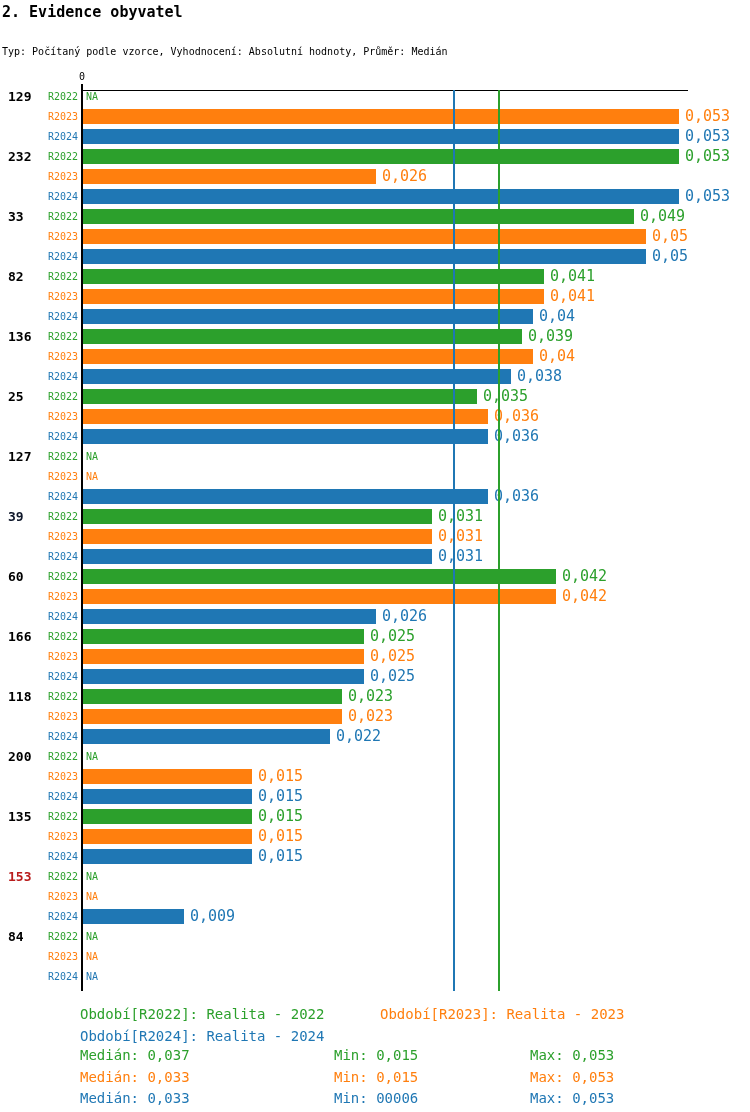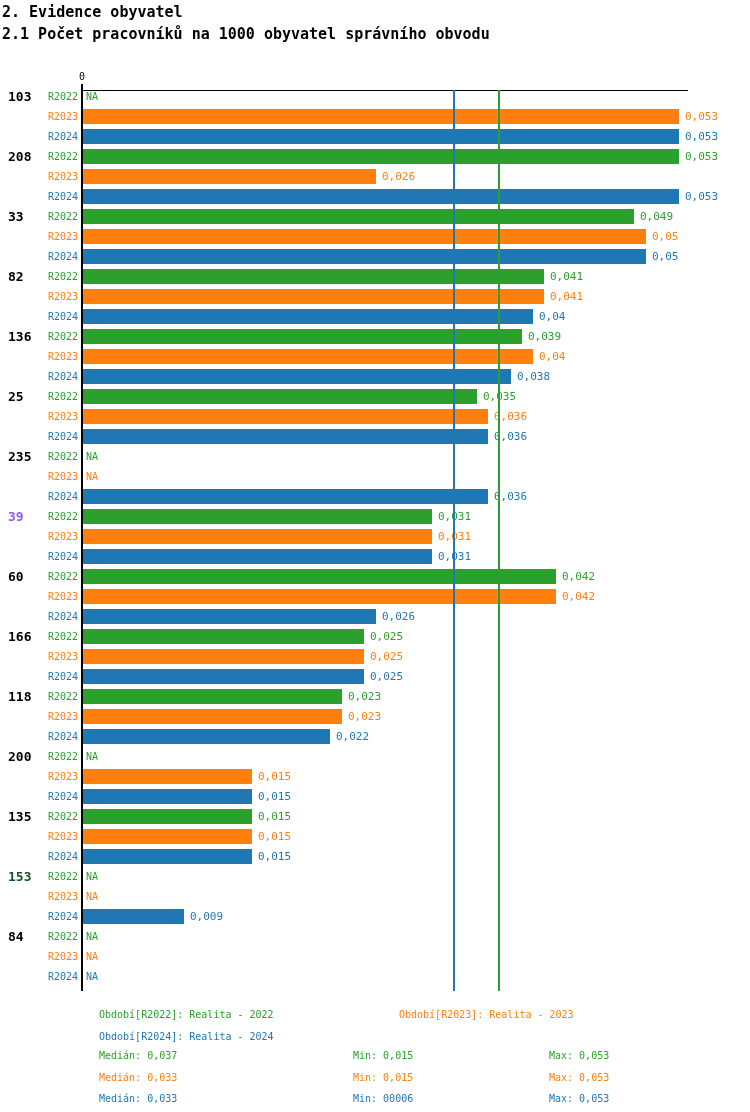--- a/index.html
+++ b/index.html
@@ -5,47 +5,47 @@
   html,body{margin:0;padding:0;background:#fff;}
   #page{position:relative;width:750px;height:1112px;background:#fff;overflow:hidden;
         font-family:"DejaVu Sans Mono","Liberation Mono",monospace;color:#000;}
   .abs{position:absolute;}
   .t1{font-size:15px;font-weight:bold;white-space:pre;letter-spacing:0;}
   .sub{font-size:10px;white-space:pre;}
   .zero{font-size:10px;text-align:center;}
   .grp{font-size:13px;font-weight:bold;line-height:15px;white-space:pre;}
   .yr{font-size:10px;line-height:15px;text-align:right;white-space:pre;}
   .na{font-size:10px;line-height:15px;white-space:pre;}
-  .val{font-size:11px;line-height:15px;white-space:pre;}
+  .val{font-size:15px;line-height:15px;white-space:pre;}
   .bar{height:15px;z-index:1;}
   .vline{z-index:3;}
-  .ftr{font-size:10px;line-height:13px;white-space:pre;margin-left:19px;}
+  .ftr{font-size:14px;line-height:13px;white-space:pre;}
 </style>
 </head>
 <body>
 
 <div id="page">
   <div class="abs t1" style="left:2px;top:3px;">2. Evidence obyvatel</div>
-  <div class="abs t1" style="left:2px;top:25px;">2.1 Počet pracovníků na 1000 obyvatel správního obvodu</div>
+  <div class="abs sub" style="left:2px;top:46px;">Typ: Počítaný podle vzorce, Vyhodnocení: Absolutní hodnoty, Průměr: Medián</div>
 
   <div class="abs zero" style="left:75px;top:71px;width:14px;">0</div>
 
   <div id="chart" class="abs" style="left:0;top:0;width:750px;height:1112px;">
       <div class="abs " style="left: 81px; top: 84px; width: 2px; height: 907px; background: rgb(0, 0, 0);"></div>
       <div class="abs " style="left: 82px; top: 90px; width: 606px; height: 1px; background: rgb(0, 0, 0);"></div>
-      <div class="abs grp" style="left: 8px; top: 89px; width: 36px; color: rgb(0, 0, 0);">103</div>
+      <div class="abs grp" style="left: 8px; top: 89px; width: 36px; color: rgb(0, 0, 0);">129</div>
       <div class="abs yr" style="left: 44px; top: 89px; width: 34px; color: rgb(44, 160, 44);">R2022</div>
       <div class="abs na" style="left: 86px; top: 89px; color: rgb(44, 160, 44);">NA</div>
       <div class="abs yr" style="left: 44px; top: 109px; width: 34px; color: rgb(255, 127, 14);">R2023</div>
       <div class="abs bar" style="left: 83px; top: 109px; width: 596px; background: rgb(255, 127, 14);"></div>
       <div class="abs val" style="left: 685px; top: 109px; color: rgb(255, 127, 14);">0,053</div>
       <div class="abs yr" style="left: 44px; top: 129px; width: 34px; color: rgb(31, 119, 180);">R2024</div>
       <div class="abs bar" style="left: 83px; top: 129px; width: 596px; background: rgb(31, 119, 180);"></div>
       <div class="abs val" style="left: 685px; top: 129px; color: rgb(31, 119, 180);">0,053</div>
-      <div class="abs grp" style="left: 8px; top: 149px; width: 36px; color: rgb(0, 0, 0);">208</div>
+      <div class="abs grp" style="left: 8px; top: 149px; width: 36px; color: rgb(0, 0, 0);">232</div>
       <div class="abs yr" style="left: 44px; top: 149px; width: 34px; color: rgb(44, 160, 44);">R2022</div>
       <div class="abs bar" style="left: 83px; top: 149px; width: 596px; background: rgb(44, 160, 44);"></div>
       <div class="abs val" style="left: 685px; top: 149px; color: rgb(44, 160, 44);">0,053</div>
       <div class="abs yr" style="left: 44px; top: 169px; width: 34px; color: rgb(255, 127, 14);">R2023</div>
       <div class="abs bar" style="left: 83px; top: 169px; width: 293px; background: rgb(255, 127, 14);"></div>
       <div class="abs val" style="left: 382px; top: 169px; color: rgb(255, 127, 14);">0,026</div>
       <div class="abs yr" style="left: 44px; top: 189px; width: 34px; color: rgb(31, 119, 180);">R2024</div>
       <div class="abs bar" style="left: 83px; top: 189px; width: 596px; background: rgb(31, 119, 180);"></div>
       <div class="abs val" style="left: 685px; top: 189px; color: rgb(31, 119, 180);">0,053</div>
       <div class="abs grp" style="left: 8px; top: 209px; width: 36px; color: rgb(0, 0, 0);">33</div>
@@ -81,29 +81,29 @@
       <div class="abs grp" style="left: 8px; top: 389px; width: 36px; color: rgb(0, 0, 0);">25</div>
       <div class="abs yr" style="left: 44px; top: 389px; width: 34px; color: rgb(44, 160, 44);">R2022</div>
       <div class="abs bar" style="left: 83px; top: 389px; width: 394px; background: rgb(44, 160, 44);"></div>
       <div class="abs val" style="left: 483px; top: 389px; color: rgb(44, 160, 44);">0,035</div>
       <div class="abs yr" style="left: 44px; top: 409px; width: 34px; color: rgb(255, 127, 14);">R2023</div>
       <div class="abs bar" style="left: 83px; top: 409px; width: 405px; background: rgb(255, 127, 14);"></div>
       <div class="abs val" style="left: 494px; top: 409px; color: rgb(255, 127, 14);">0,036</div>
       <div class="abs yr" style="left: 44px; top: 429px; width: 34px; color: rgb(31, 119, 180);">R2024</div>
       <div class="abs bar" style="left: 83px; top: 429px; width: 405px; background: rgb(31, 119, 180);"></div>
       <div class="abs val" style="left: 494px; top: 429px; color: rgb(31, 119, 180);">0,036</div>
-      <div class="abs grp" style="left: 8px; top: 449px; width: 36px; color: rgb(0, 0, 0);">235</div>
+      <div class="abs grp" style="left: 8px; top: 449px; width: 36px; color: rgb(0, 0, 0);">127</div>
       <div class="abs yr" style="left: 44px; top: 449px; width: 34px; color: rgb(44, 160, 44);">R2022</div>
       <div class="abs na" style="left: 86px; top: 449px; color: rgb(44, 160, 44);">NA</div>
       <div class="abs yr" style="left: 44px; top: 469px; width: 34px; color: rgb(255, 127, 14);">R2023</div>
       <div class="abs na" style="left: 86px; top: 469px; color: rgb(255, 127, 14);">NA</div>
       <div class="abs yr" style="left: 44px; top: 489px; width: 34px; color: rgb(31, 119, 180);">R2024</div>
       <div class="abs bar" style="left: 83px; top: 489px; width: 405px; background: rgb(31, 119, 180);"></div>
       <div class="abs val" style="left: 494px; top: 489px; color: rgb(31, 119, 180);">0,036</div>
-      <div class="abs grp" style="left: 8px; top: 509px; width: 36px; color: #8b5cf6;">39</div>
+      <div class="abs grp" style="left: 8px; top: 509px; width: 36px; color: #0f172a;">39</div>
       <div class="abs yr" style="left: 44px; top: 509px; width: 34px; color: rgb(44, 160, 44);">R2022</div>
       <div class="abs bar" style="left: 83px; top: 509px; width: 349px; background: rgb(44, 160, 44);"></div>
       <div class="abs val" style="left: 438px; top: 509px; color: rgb(44, 160, 44);">0,031</div>
       <div class="abs yr" style="left: 44px; top: 529px; width: 34px; color: rgb(255, 127, 14);">R2023</div>
       <div class="abs bar" style="left: 83px; top: 529px; width: 349px; background: rgb(255, 127, 14);"></div>
       <div class="abs val" style="left: 438px; top: 529px; color: rgb(255, 127, 14);">0,031</div>
       <div class="abs yr" style="left: 44px; top: 549px; width: 34px; color: rgb(31, 119, 180);">R2024</div>
       <div class="abs bar" style="left: 83px; top: 549px; width: 349px; background: rgb(31, 119, 180);"></div>
       <div class="abs val" style="left: 438px; top: 549px; color: rgb(31, 119, 180);">0,031</div>
       <div class="abs grp" style="left: 8px; top: 569px; width: 36px; color: rgb(0, 0, 0);">60</div>
@@ -148,21 +148,21 @@
       <div class="abs grp" style="left: 8px; top: 809px; width: 36px; color: rgb(0, 0, 0);">135</div>
       <div class="abs yr" style="left: 44px; top: 809px; width: 34px; color: rgb(44, 160, 44);">R2022</div>
       <div class="abs bar" style="left: 83px; top: 809px; width: 169px; background: rgb(44, 160, 44);"></div>
       <div class="abs val" style="left: 258px; top: 809px; color: rgb(44, 160, 44);">0,015</div>
       <div class="abs yr" style="left: 44px; top: 829px; width: 34px; color: rgb(255, 127, 14);">R2023</div>
       <div class="abs bar" style="left: 83px; top: 829px; width: 169px; background: rgb(255, 127, 14);"></div>
       <div class="abs val" style="left: 258px; top: 829px; color: rgb(255, 127, 14);">0,015</div>
       <div class="abs yr" style="left: 44px; top: 849px; width: 34px; color: rgb(31, 119, 180);">R2024</div>
       <div class="abs bar" style="left: 83px; top: 849px; width: 169px; background: rgb(31, 119, 180);"></div>
       <div class="abs val" style="left: 258px; top: 849px; color: rgb(31, 119, 180);">0,015</div>
-      <div class="abs grp" style="left: 8px; top: 869px; width: 36px; color: #14532d;">153</div>
+      <div class="abs grp" style="left: 8px; top: 869px; width: 36px; color: #b91c1c;">153</div>
       <div class="abs yr" style="left: 44px; top: 869px; width: 34px; color: rgb(44, 160, 44);">R2022</div>
       <div class="abs na" style="left: 86px; top: 869px; color: rgb(44, 160, 44);">NA</div>
       <div class="abs yr" style="left: 44px; top: 889px; width: 34px; color: rgb(255, 127, 14);">R2023</div>
       <div class="abs na" style="left: 86px; top: 889px; color: rgb(255, 127, 14);">NA</div>
       <div class="abs yr" style="left: 44px; top: 909px; width: 34px; color: rgb(31, 119, 180);">R2024</div>
       <div class="abs bar" style="left: 83px; top: 909px; width: 101px; background: rgb(31, 119, 180);"></div>
       <div class="abs val" style="left: 190px; top: 909px; color: rgb(31, 119, 180);">0,009</div>
       <div class="abs grp" style="left: 8px; top: 929px; width: 36px; color: rgb(0, 0, 0);">84</div>
       <div class="abs yr" style="left: 44px; top: 929px; width: 34px; color: rgb(44, 160, 44);">R2022</div>
       <div class="abs na" style="left: 86px; top: 929px; color: rgb(44, 160, 44);">NA</div>

